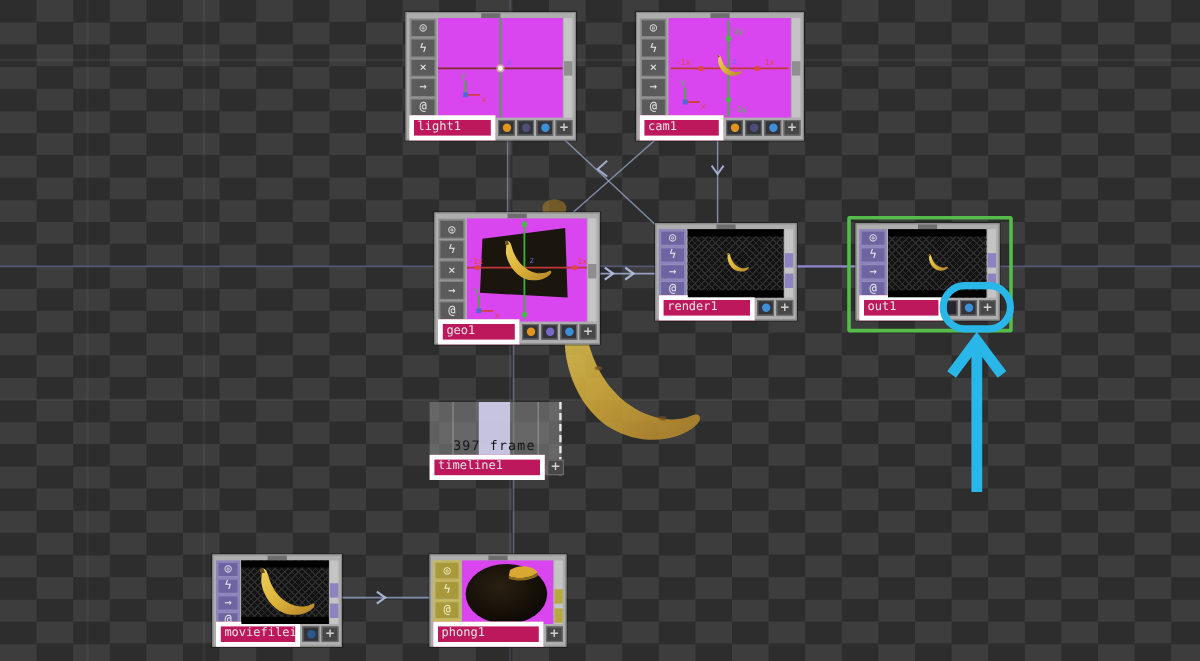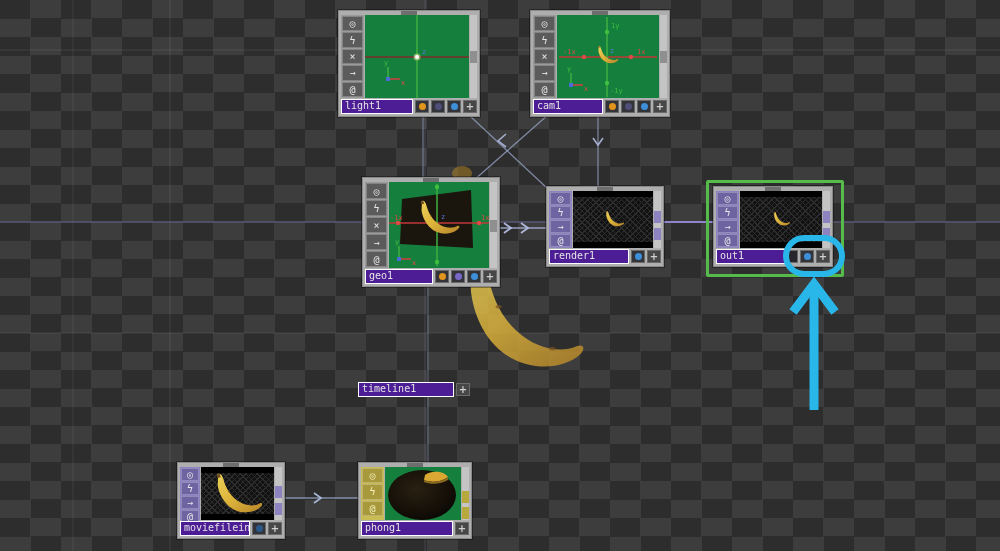--- a/index.html
+++ b/index.html
@@ -19,34 +19,34 @@
   .sidebar{width:23px;display:flex;flex-direction:column;gap:1px;padding:1px 1px;box-sizing:border-box}
   .comp .sidebar{background:#9b9b9b}
   .top  .sidebar{background:#8d83c0}
   .mat  .sidebar{background:#c9bc55}
   .icell{flex:1 1 auto;display:flex;align-items:center;justify-content:center;
          font:10px "DejaVu Sans Mono",monospace;color:#e8e8e8;border:1px solid rgba(255,255,255,.25);}
   .comp .icell{background:#5b5b5b}
   .top  .icell{background:#6e64a2}
   .mat  .icell{background:#a89a3c;color:#f4eebc}
   .filler{flex:1 1 auto;background:transparent}
-  .viewer{flex:1;position:relative;background:#15803d;overflow:hidden}
+  .viewer{flex:1;position:relative;background:#d946ef;overflow:hidden}
   .viewer svg{position:absolute;left:0;top:0}
   .rstrip{width:7px;background:#c4c4c4;position:relative}
   .rtab{position:absolute;left:0;width:7px;background:#8d83c0}
   .mat .rtab{background:#b8a93e}
   .mesh{background-color:#121212;
         background-image:
           repeating-linear-gradient(45deg,#2d2d2d 0 1px,transparent 1px 4px),
           repeating-linear-gradient(135deg,#2d2d2d 0 1px,transparent 1px 4px);}
   .mesh::before,.mesh::after{content:"";position:absolute;left:0;right:0;height:6px;background:#000;z-index:1}
   .mesh::before{top:0}.mesh::after{bottom:0}
   .mesh svg{z-index:2}
   .namebar{position:absolute;left:2px;right:2px;bottom:2px;height:15px;display:flex;gap:2px;align-items:center}
-  .nfield{flex:1;height:13px;background:#4c1d95;border:1px solid #ffffff;
+  .nfield{flex:1;height:13px;background:#be185d;border:4px solid #ffffff;
           color:#e4e4e4;font:10px/12px "DejaVu Sans Mono",monospace;padding:0 3px;
           overflow:hidden;white-space:nowrap}
   .pbtn{width:14px;height:13px;flex:0 0 auto;background:#33333a;border:1px solid #6a6a6a;
         display:flex;align-items:center;justify-content:center;box-sizing:border-box}
   .pbtn .dot{width:7px;height:7px;border-radius:50%}
   .pbtn.plus{background:#474747;color:#d0d0d0;font:bold 10px "DejaVu Sans",sans-serif}
   .pbtn.mini{width:10px;background:#26262c}
 
   
   .tl{position:absolute;left:358px;top:335px;width:112px;height:77px}
@@ -317,20 +317,26 @@
       <div class="nfield">out1</div>
       <div class="pbtn mini"></div>
       <div class="pbtn">
           <span class="dot" style="background:#3d8fd8"></span>
         </div>
       <div class="pbtn plus">+</div>
     </div>
   </div>
 
   <div class="tl">
+    <div class="tbox">
+      <div class="tline" style="left:19px"></div>
+      <div class="tband"></div>
+      <div class="tline" style="left:90px"></div>
+      <div class="tframe">397 frame</div>
+    </div>
     <div class="namebar">
       <div class="nfield">timeline1</div>
       <div class="pbtn plus">+</div>
     </div>
   </div>
 
   <div class="node top" style="left:177px;top:462px;width:106px;height:75px">
     <div class="notch"></div>
     <div class="nbody">
       <div class="sidebar" style="width:20px">

